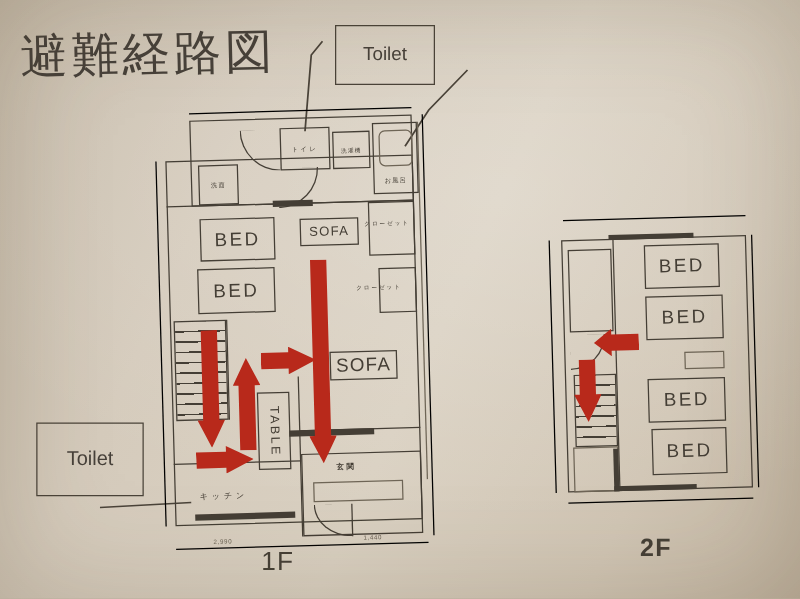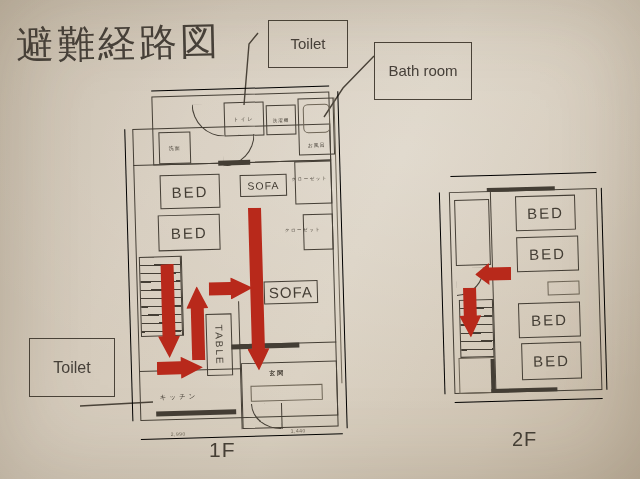--- a/index.html
+++ b/index.html
@@ -51,21 +51,20 @@
   svg.leaders{position:absolute;left:0;top:0;pointer-events:none;}
 </style>
 </head>
 <body>
 
 <div class="photo">
 
   <div class="title">避難経路図</div>
 
   <div class="callout" style="left:268px;top:20px;width:78px;height:46px;font-size:15px;">Toilet</div>
-  <div class="callout" style="left:374px;top:42px;width:72px;height:52px;font-size:15px;padding:2px 12px;">Bath room</div>
   <div class="callout" style="left:29px;top:338px;width:84px;height:57px;font-size:16px;">Toilet</div>
 
   <svg class="leaders" width="640" height="479">
     <polyline points="258,33 249,44 244,105" fill="none" stroke="#4a4339" stroke-width="1.4"></polyline>
     <polyline points="374,56 343,88 324,117" fill="none" stroke="#4a4339" stroke-width="1.4"></polyline>
     <line x1="80" y1="406" x2="153" y2="402" stroke="#4a4339" stroke-width="1.4"></line>
   </svg>
 
   <div class="plan" style="left:126px;top:86px;width:236px;height:352px;">
 
@@ -148,16 +147,16 @@
     <div class="room-box" style="left:80px;top:26px;width:60px;height:35px;font-size:15px;letter-spacing:2px;">BED</div>
     <div class="room-box" style="left:80px;top:67px;width:62px;height:35px;font-size:15px;letter-spacing:2px;">BED</div>
     <div class="w thin" style="left:110px;top:112px;width:32px;height:14px;"></div>
     <div class="room-box" style="left:80px;top:133px;width:62px;height:35px;font-size:15px;letter-spacing:2px;">BED</div>
     <div class="room-box" style="left:82px;top:173px;width:60px;height:37px;font-size:15px;letter-spacing:2px;">BED</div>
 
     <div class="arr" style="left:38px;top:92px;width:36px;height:22px;clip-path:polygon(36px 4.5px,14px 4.5px,14px 0,0 11px,14px 22px,14px 17.5px,36px 17.5px);"></div>
     <div class="arr" style="left:21px;top:116px;width:22px;height:50px;clip-path:polygon(4.5px 0,17.5px 0,17.5px 28px,22px 28px,11px 50px,0 28px,4.5px 28px);"></div>
   </div>
 
-  <div class="floor-label" style="left:512px;top:428px;font-size:20px;">2F</div>
+  <div class="floor-label" style="left:512px;top:428px;font-size:20px;font-weight:bold;">2F</div>
 
   <div class="vignette"></div>
 </div>
 
 </body></html>

